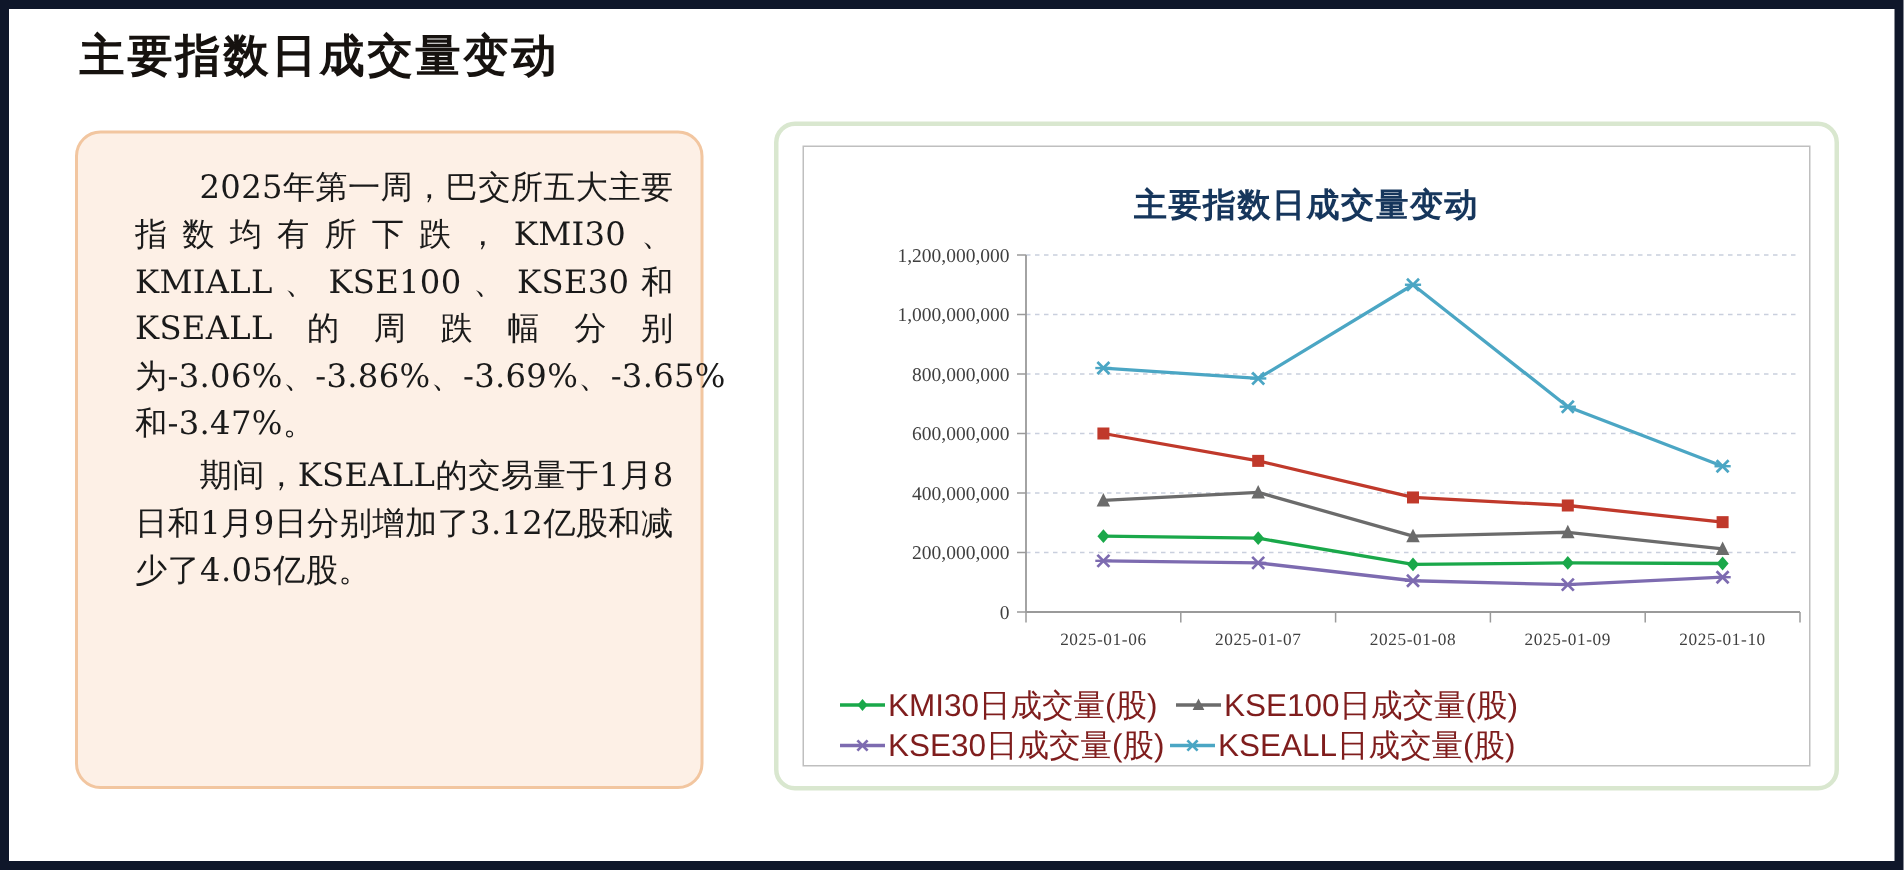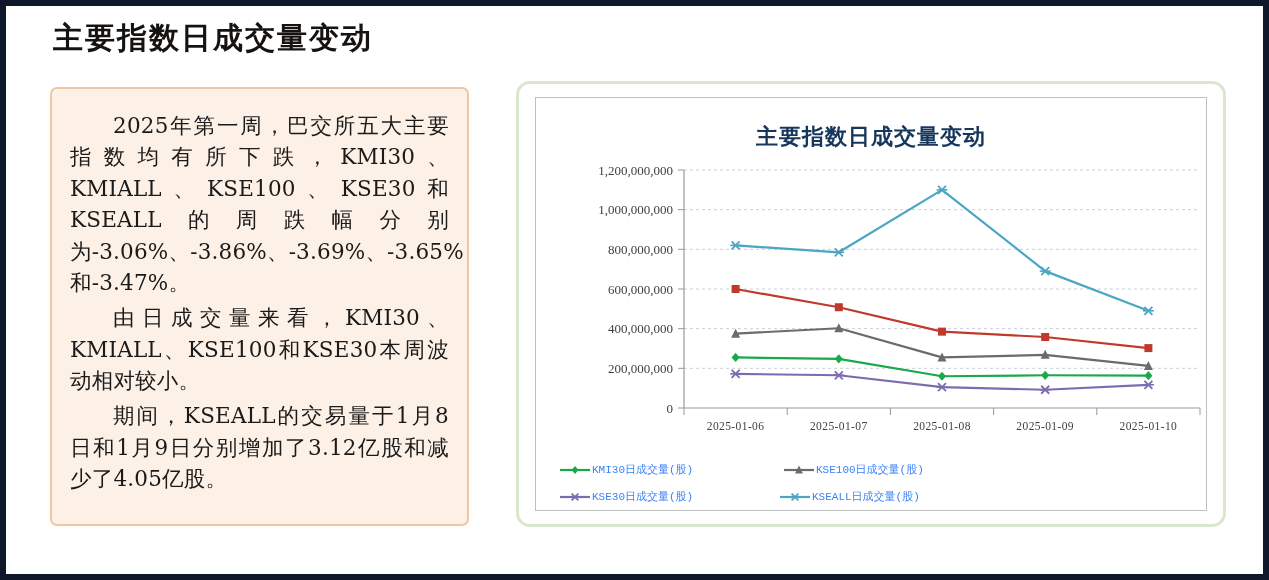--- a/index.html
+++ b/index.html
@@ -39,21 +39,22 @@
   }
   #text-card {
     position: absolute;
     left: 44px;
     top: 81px;
     width: 419px;
     height: 439px;
     box-sizing: border-box;
     background: #fdf0e6;
     border: 2px solid #f2c6a0;
-    border-radius: 7px;
+    border-radius: 17px;
+    padding-left: 20px;
   }
   #text-card-inner {
     padding: 21px 18px 10px 18px;
   }
   .para {
     font-family: "DejaVu Serif", "Liberation Serif", serif;
     font-size: 21.5px;
     color: #1a1a1a;
     line-height: 1.46;
     text-align: justify;
@@ -126,39 +127,38 @@
     height: 27px;
     margin-right: 6px;
   }
   .legend-item:nth-child(1) { width: 218px; }
   .legend-item:nth-child(2) { width: 218px; }
   .legend-item:nth-child(3) { width: 214px; }
   .legend-item:nth-child(4) { width: 218px; text-align: center; }
   .legend-item:nth-child(5) { width: 218px; }
   .legend-key { width: 34px; height: 14px; flex: none; }
   .legend-label {
-    font-family: Liberation Mono, monospace;
-    font-size: 11px;
-    color: #3b82f6;
+    font-family: Liberation Sans, sans-serif;
+    font-size: 21px;
+    color: #7f1d1d;
     white-space: nowrap;
   }
 </style>
 </head>
 <body>
 
 <div id="slide">
 
   <div id="left-col">
     <div id="page-title">主要指数日成交量变动</div>
   </div>
 
   <div id="text-card">
     <div id="text-card-inner">
       <p class="para">2025年第一周，巴交所五大主要指数均有所下跌，KMI30、KMIALL、KSE100、KSE30和KSEALL的周跌幅分别为-3.06%、-3.86%、-3.69%、-3.65%和-3.47%。</p>
-      <p class="para">由日成交量来看，KMI30、KMIALL、KSE100和KSE30本周波动相对较小。</p>
       <p class="para">期间，KSEALL的交易量于1月8日和1月9日分别增加了3.12亿股和减少了4.05亿股。</p>
     </div>
   </div>
 
   <div id="chart-panel">
     <div id="chart-frame">
 
       <div id="chart-title">主要指数日成交量变动</div>
 
       <div id="plot-wrap">

